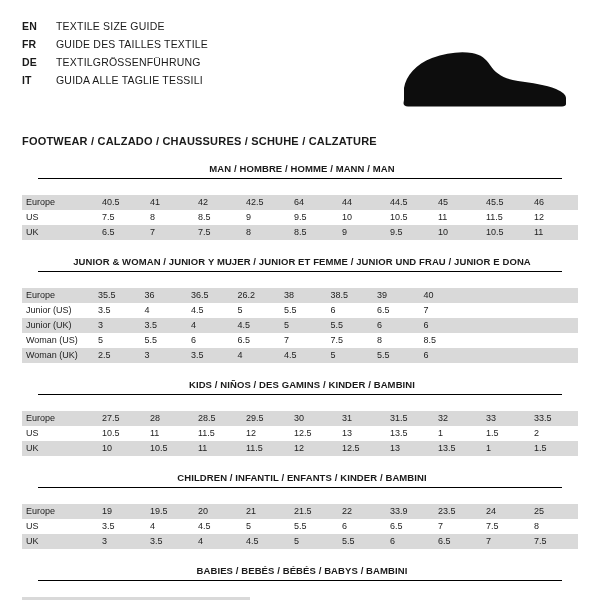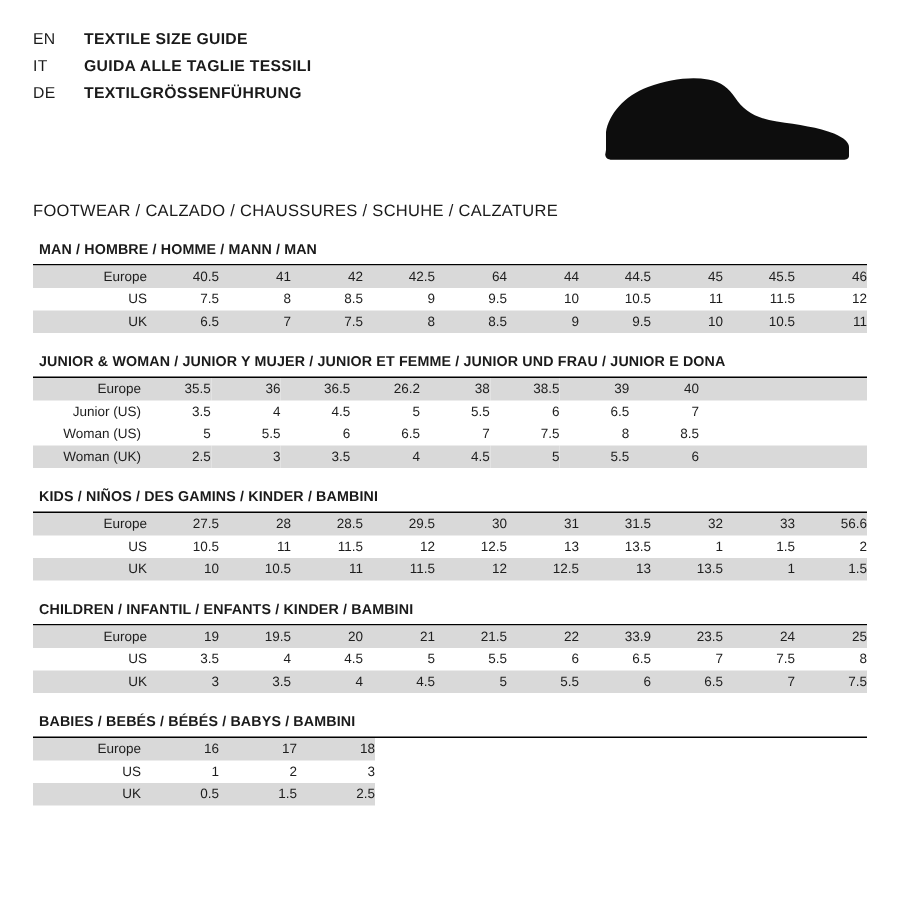--- a/index.html
+++ b/index.html
@@ -32,60 +32,60 @@
   }
   .lang-table td {
     font-size: 10.5px;
     line-height: 16px;
     padding: 0 0 2px 0;
     vertical-align: top;
     white-space: nowrap;
   }
   .lang-code {
     width: 34px;
+    font-weight: bold;
+    letter-spacing: .2px;
+  }
+  .lang-text {
     font-weight: normal;
-    letter-spacing: .2px;
-  }
-  .lang-text {
-    font-weight: bold;
     letter-spacing: .2px;
   }
   .shoe-art {
     position: absolute;
     right: 8px;
     top: 22px;
     width: 190px;
     height: 70px;
   }
 
   .section-title {
     font-size: 11px;
-    font-weight: normal;
+    font-weight: bold;
     letter-spacing: .2px;
     margin: 9px 0 0 0;
   }
 
   
   .group {
     margin-top: 14px;
   }
   .group-heading {
     font-size: 9.5px;
     font-weight: bold;
     letter-spacing: .1px;
     padding: 0 0 4px 4px;
     border-bottom: 1px solid #000;
-    margin: 0;
+    margin: 16px;
+    text-align: center;
   }
   table.sizes {
     border-collapse: collapse;
     width: 100%;
     table-layout: fixed;
     font-size: 9px;
-    text-align: right;
   }
   table.sizes td {
     height: 15px;
     padding: 0 0 0 4px;
     line-height: 15px;
     white-space: nowrap;
     color: #1d1d1d;
   }
   table.sizes tr.shaded td {
     background: #d9d9d9;
@@ -103,26 +103,30 @@
 <div class="page">
 
   <div class="header">
     <table class="lang-table">
       <tbody>
         <tr>
           <td class="lang-code">EN</td>
           <td class="lang-text">TEXTILE SIZE GUIDE</td>
         </tr>
         <tr>
+          <td class="lang-code">FR</td>
+          <td class="lang-text">GUIDE DES TAILLES TEXTILE</td>
+        </tr>
+        <tr>
+          <td class="lang-code">DE</td>
+          <td class="lang-text">TEXTILGRÖSSENFÜHRUNG</td>
+        </tr>
+        <tr>
           <td class="lang-code">IT</td>
           <td class="lang-text">GUIDA ALLE TAGLIE TESSILI</td>
-        </tr>
-        <tr>
-          <td class="lang-code">DE</td>
-          <td class="lang-text">TEXTILGRÖSSENFÜHRUNG</td>
         </tr>
       </tbody>
     </table>
 
     <svg class="shoe-art" viewBox="0 0 190 70">
       <path d="M24,48 C26,36 36,24 52,18 C66,13 80,11 92,13 C101,14.5 106,19 110,25
                C116,34 124,39 138,41 C152,43 166,45 176,49 C183,52 186,55 186,58
                L186,60 L24,60 Z" fill="#0d0d0d"></path>
       <path d="M24,60 L186,60 L186,64 C186,65.5 184.5,66.5 182,66.5 L28,66.5
                C25,66.5 23.5,65 23.5,63 Z" fill="#0d0d0d"></path>
@@ -204,20 +208,32 @@
           <td>3.5</td>
           <td>4</td>
           <td>4.5</td>
           <td>5</td>
           <td>5.5</td>
           <td>6</td>
           <td>6.5</td>
           <td>7</td>
           <td></td>
         </tr>
+        <tr class="shaded">
+          <td class="lbl">Junior (UK)</td>
+          <td>3</td>
+          <td>3.5</td>
+          <td>4</td>
+          <td>4.5</td>
+          <td>5</td>
+          <td>5.5</td>
+          <td>6</td>
+          <td>6</td>
+          <td></td>
+        </tr>
         <tr>
           <td class="lbl">Woman (US)</td>
           <td>5</td>
           <td>5.5</td>
           <td>6</td>
           <td>6.5</td>
           <td>7</td>
           <td>7.5</td>
           <td>8</td>
           <td>8.5</td>
@@ -247,21 +263,21 @@
           <td class="lbl">Europe</td>
           <td>27.5</td>
           <td>28</td>
           <td>28.5</td>
           <td>29.5</td>
           <td>30</td>
           <td>31</td>
           <td>31.5</td>
           <td>32</td>
           <td>33</td>
-          <td>56.6</td>
+          <td>33.5</td>
         </tr>
         <tr>
           <td class="lbl">US</td>
           <td>10.5</td>
           <td>11</td>
           <td>11.5</td>
           <td>12</td>
           <td>12.5</td>
           <td>13</td>
           <td>13.5</td>

